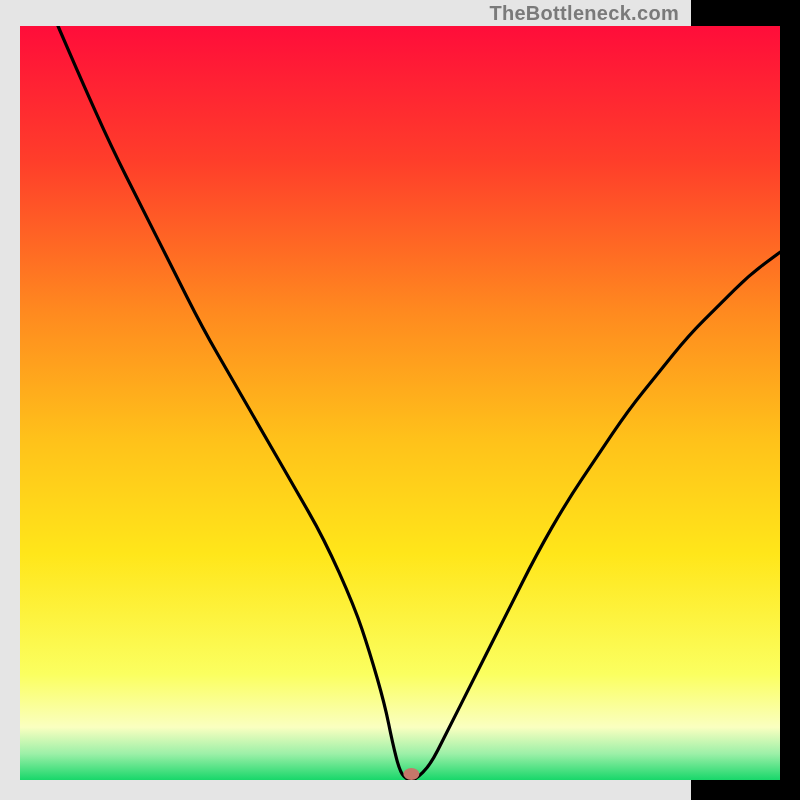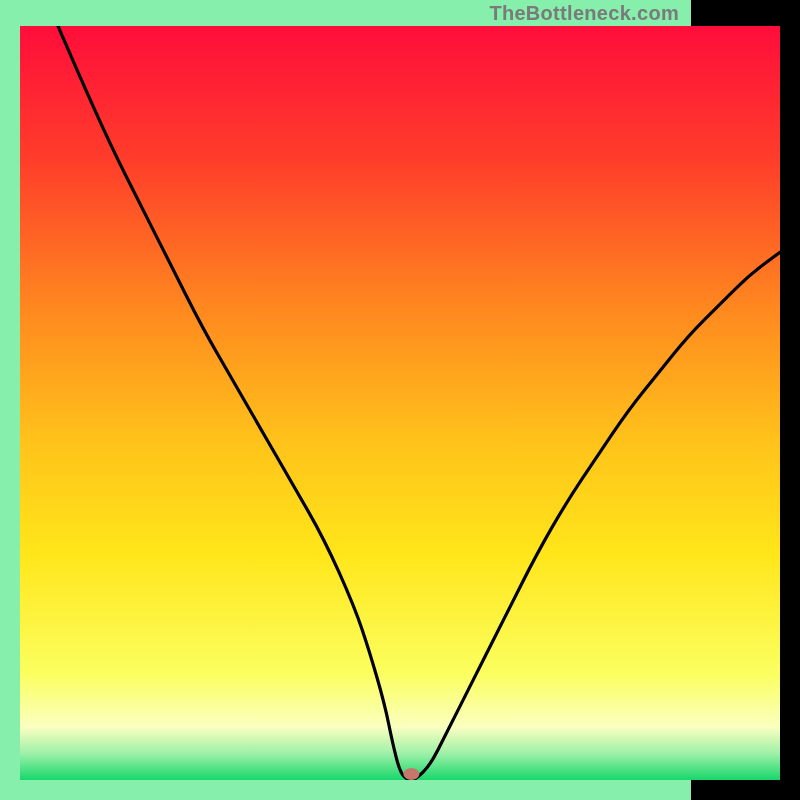--- a/index.html
+++ b/index.html
@@ -8,21 +8,21 @@
     width: 800px;
     height: 800px;
     background: #000;
     font-family: Arial, Helvetica, sans-serif;
     overflow: hidden;
   }
   .frame {
     position: relative;
     width: 691px;
     height: 800px;
-    background: #86efac;
+    background: #e5e5e5;
   }
   .watermark {
     position: absolute;
     top: 2px;
     right: 12px;
     color: #7a7a7a;
     font-size: 20px;
     font-weight: 600;
     letter-spacing: 0.3px;
     user-select: none;

